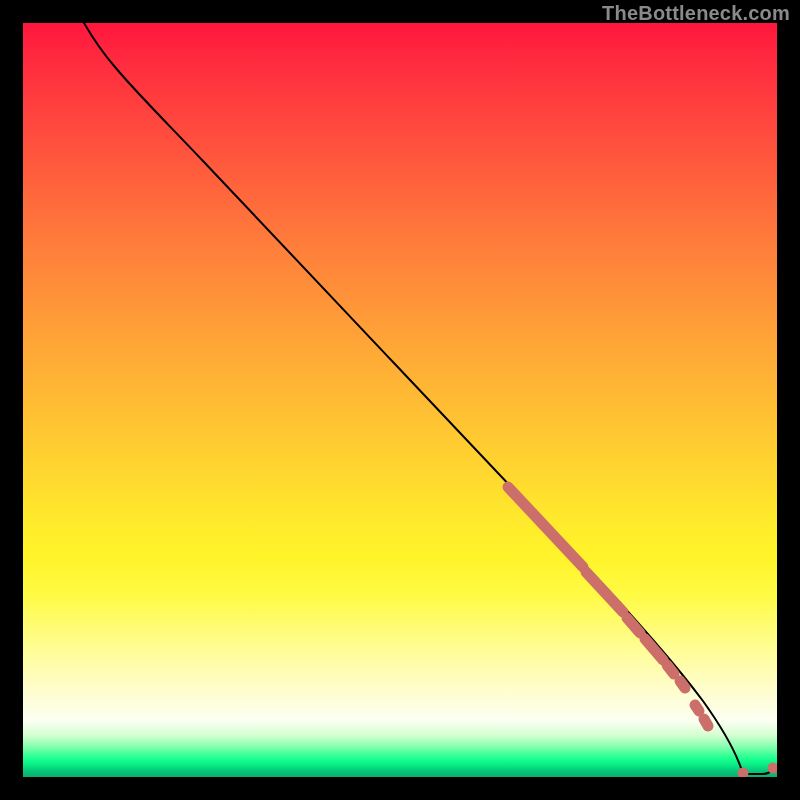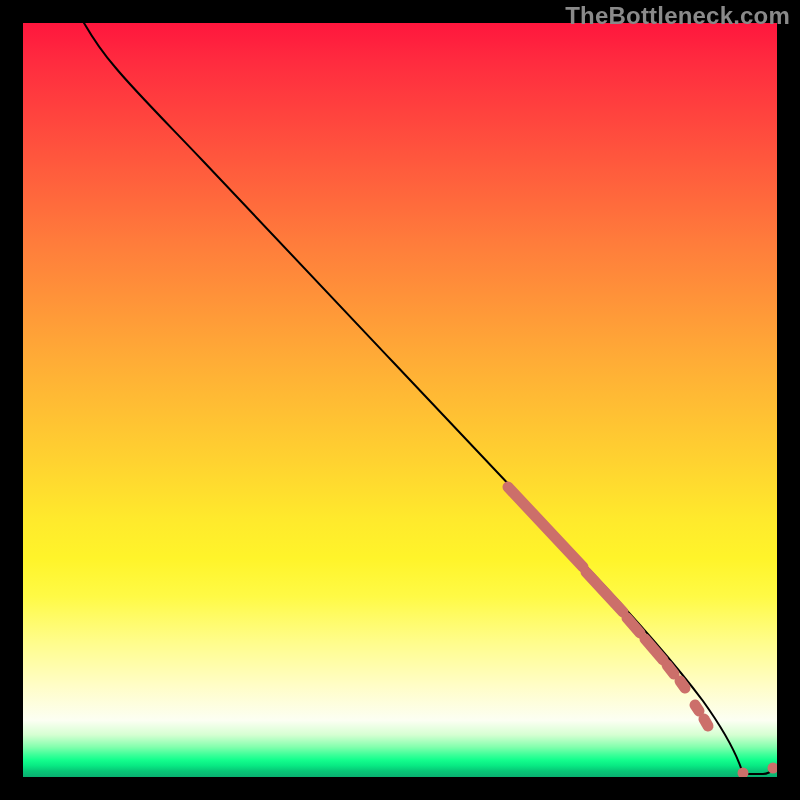--- a/index.html
+++ b/index.html
@@ -67,21 +67,21 @@
     stroke-linejoin: round;
   }
   .blob {
     fill: #cc6f6a;
   }
   .watermark {
     position: absolute;
     top: 2px;
     right: 10px;
     font-family: Arial, Helvetica, sans-serif;
-    font-size: 24px;
+    font-size: 20px;
     font-weight: 600;
     color: #8a8a8a;
     letter-spacing: 0.2px;
   }
 </style>
 </head>
 <body>
 
 <div class="stage">
 

